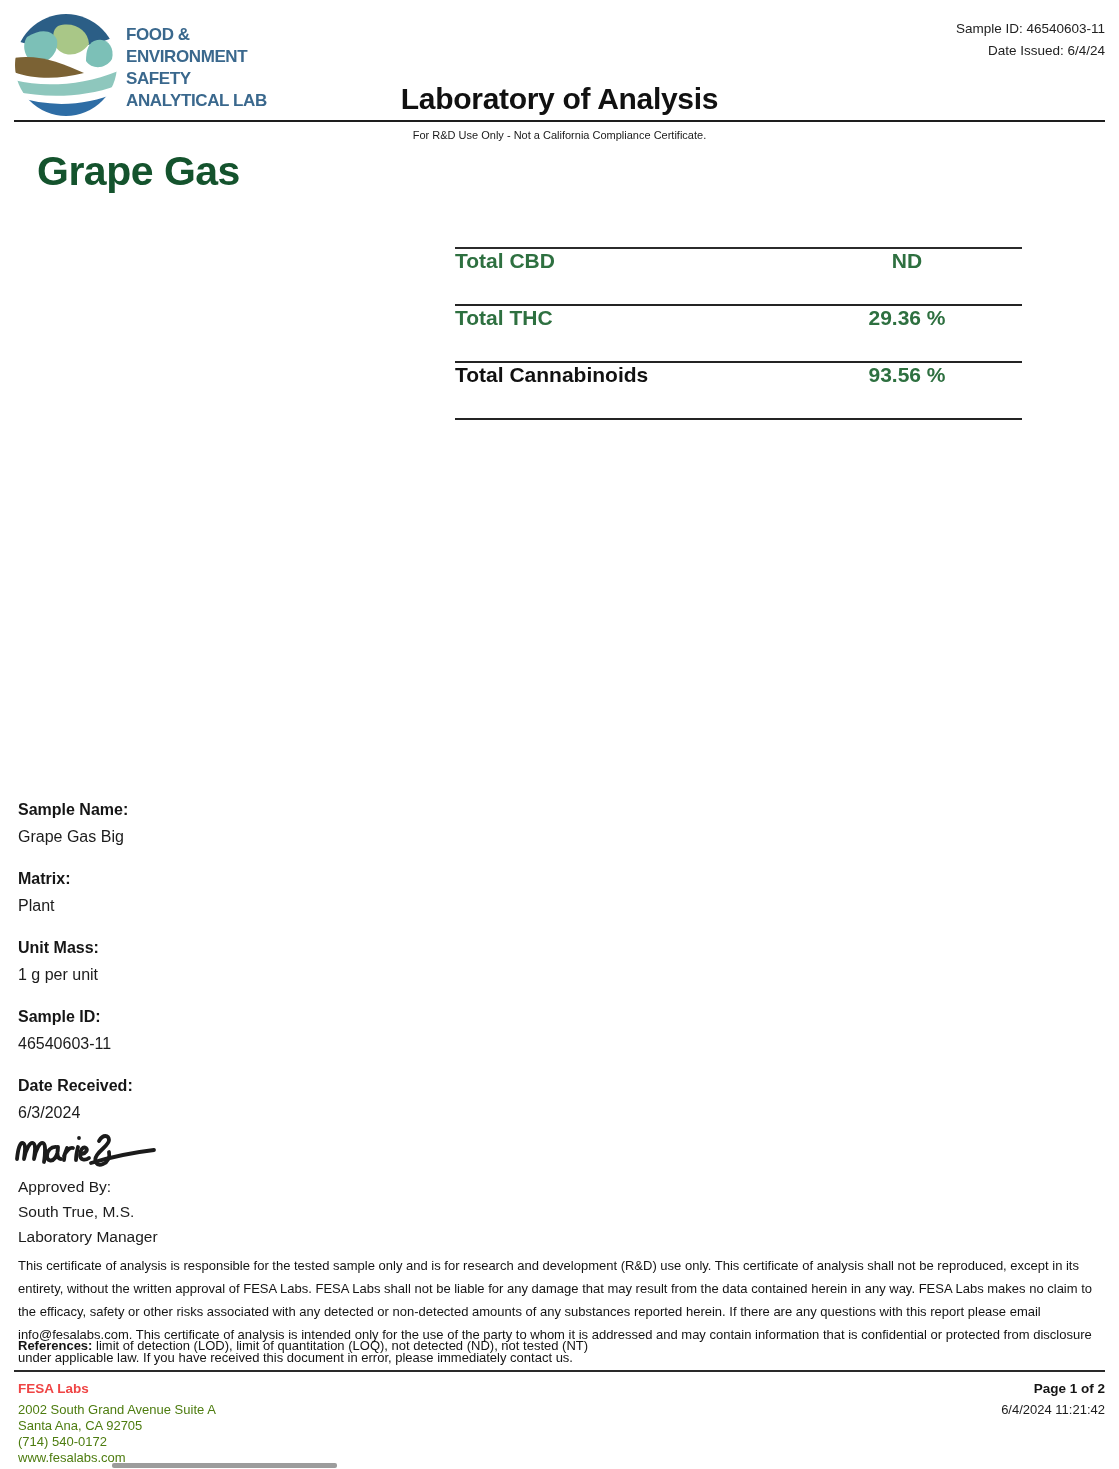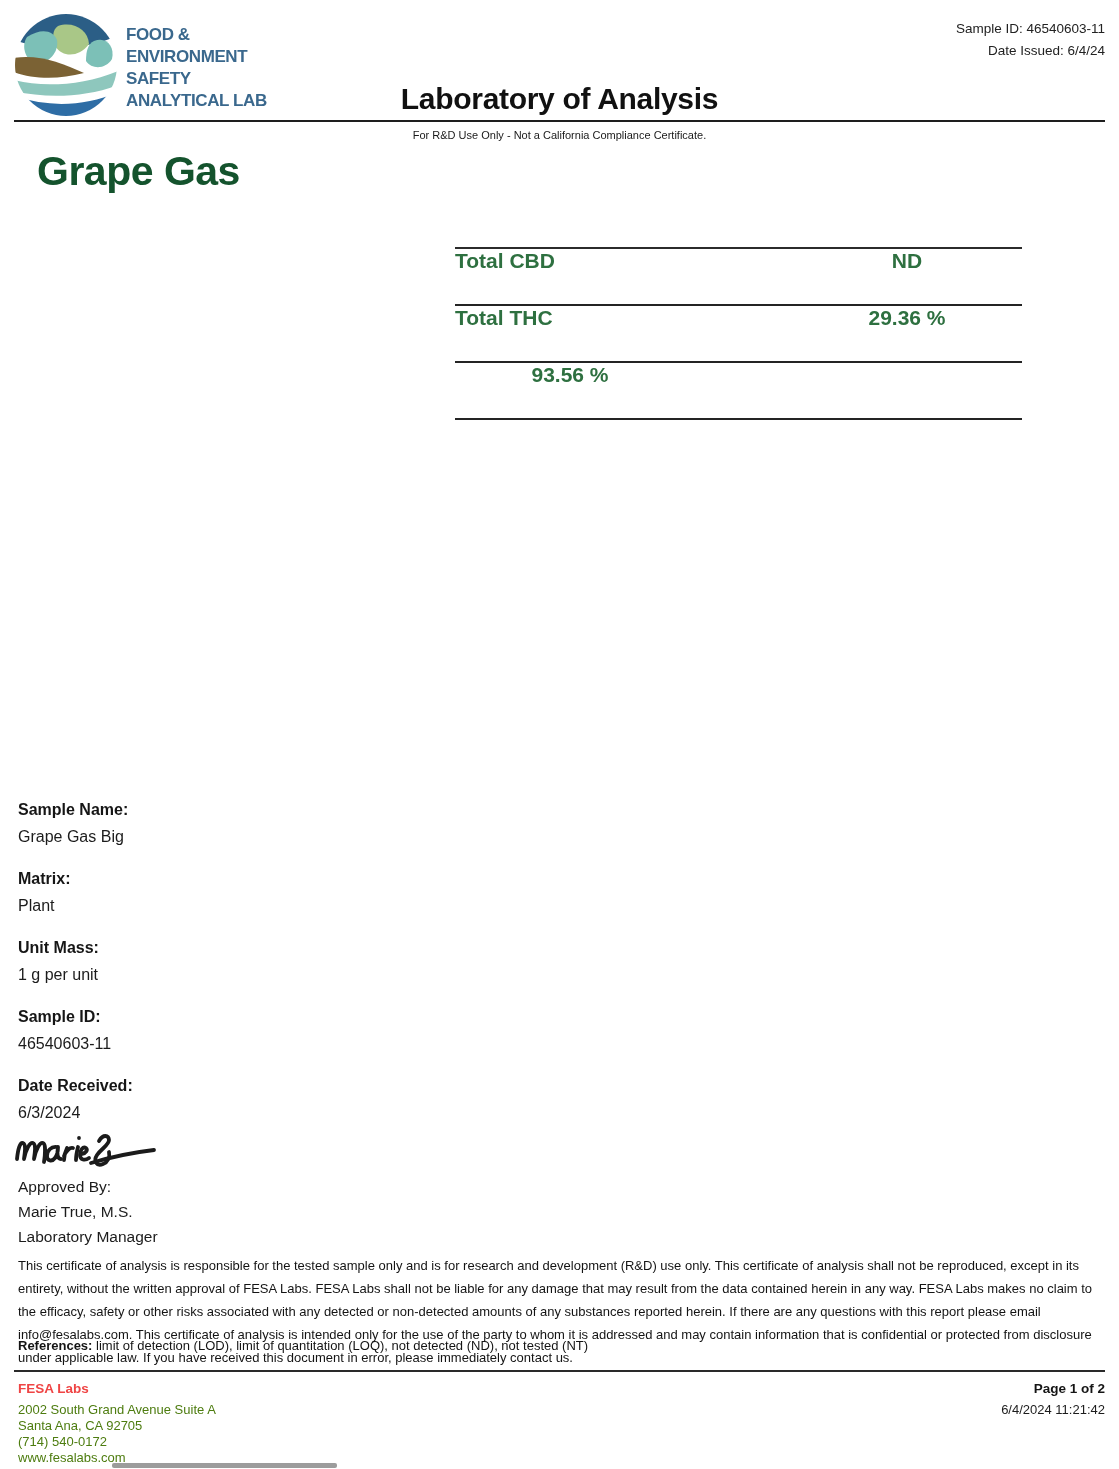--- a/index.html
+++ b/index.html
@@ -132,20 +132,21 @@
   <div class="results">
     <div class="result-row">
       <div class="result-label">Total CBD</div>
       <div class="result-value">ND</div>
     </div>
     <div class="result-row">
       <div class="result-label">Total THC</div>
       <div class="result-value">29.36 %</div>
     </div>
     <div class="result-row">
+      <div class="result-label label-dark">Total Cannabinoids</div>
       <div class="result-value">93.56 %</div>
     </div>
   </div>
 
   <div class="sample-info">
     <div class="field">
       <div class="field-label">Sample Name:</div>
       <div class="field-value">Grape Gas Big</div>
     </div>
     <div class="field">
@@ -176,21 +177,21 @@
         <circle cx="67" cy="22" r="1.9" fill="#1b1b1b" stroke="none"></circle>
         <path d="M70,38 C74,37 76,34 74,32 C71,30 68,34 68,39 C68,44 73,45 77,42"></path>
         <path d="M87,25 C91,18 97,19 97,24 C97,29 89,33 85,39 C81,45 85,51 91,48 C96,46 98,41 97,36"></path>
         <path d="M79,47 C96,42 116,37 142,34"></path>
       </g>
     </svg>
   </div>
 
   <div class="approval">
     <div>Approved By:</div>
-    <div>Marie True, M.S.</div>
+    <div>South True, M.S.</div>
     <div>Laboratory Manager</div>
   </div>
 
   <div class="disclaimer">This certificate of analysis is responsible for the tested sample only and is for research and development (R&amp;D) use only. This certificate of analysis shall not be reproduced, except in its entirety, without the written approval of FESA Labs. FESA Labs shall not be liable for any damage that may result from the data contained herein in any way. FESA Labs makes no claim to the efficacy, safety or other risks associated with any detected or non-detected amounts of any substances reported herein. If there are any questions with this report please email info@fesalabs.com. This certificate of analysis is intended only for the use of the party to whom it is addressed and may contain information that is confidential or protected from disclosure under applicable law. If you have received this document in error, please immediately contact us.</div>
   <div class="references">
     <b>References:</b><span> limit of detection (LOD), limit of quantitation (LOQ), not detected (ND), not tested (NT)</span>
   </div>
 
   <div class="footer-rule"></div>
   <div class="footer-lab">FESA Labs</div>

